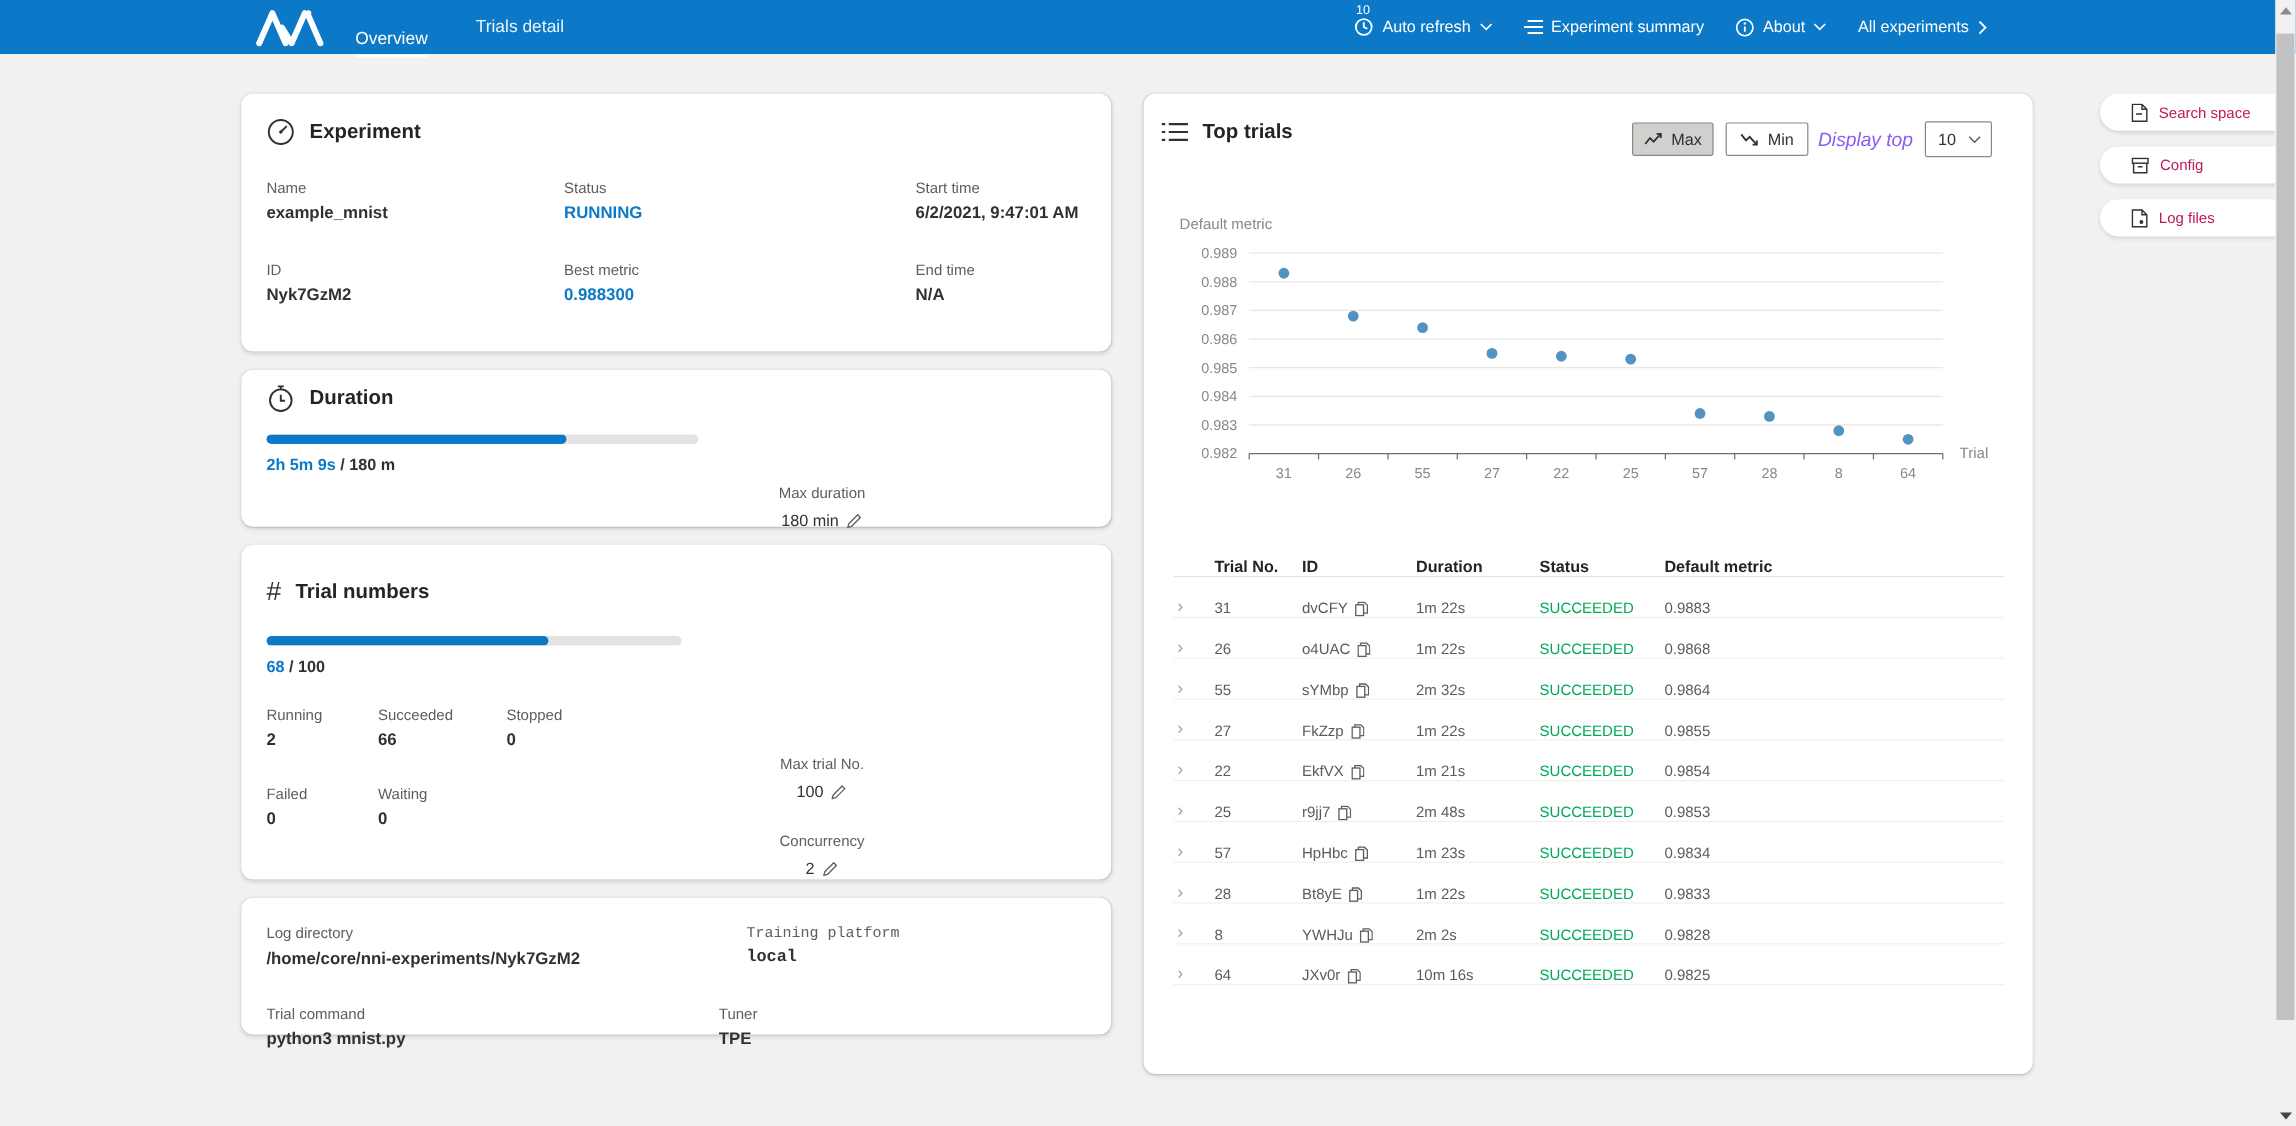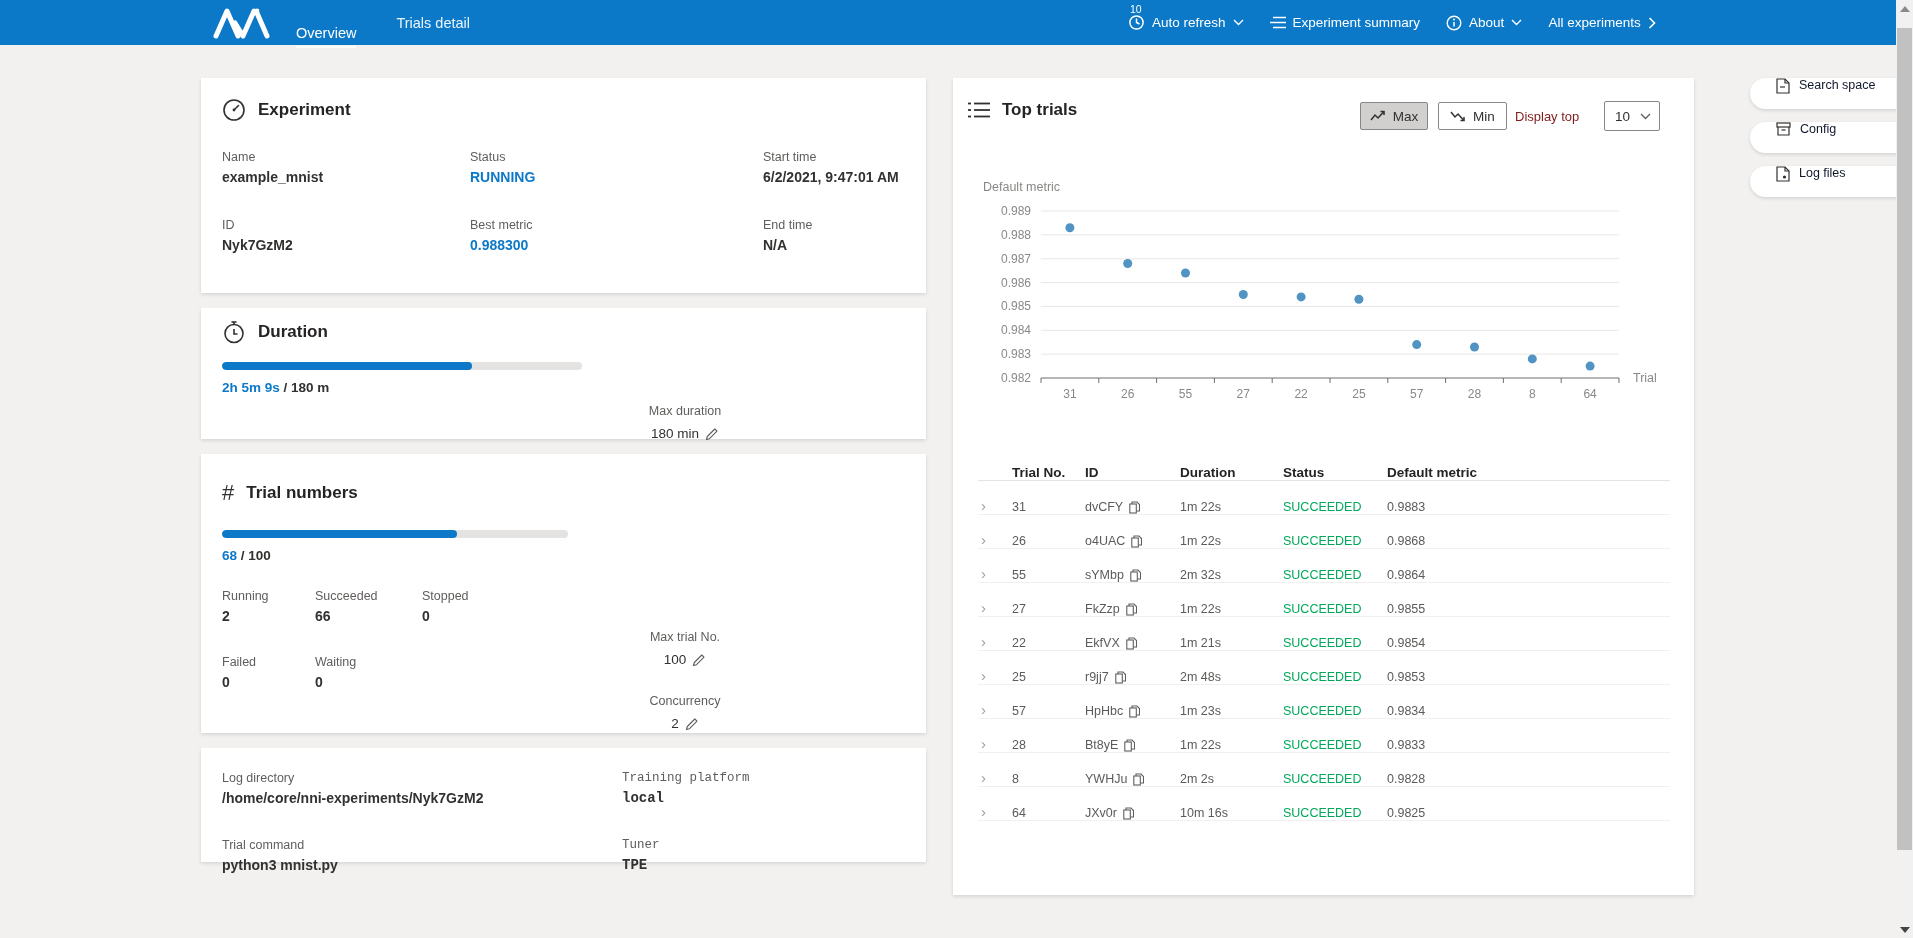--- a/index.html
+++ b/index.html
@@ -14,61 +14,61 @@
   .nav-logo{position:absolute;left:213px;top:7px;width:58px;height:32px;}
   .nav-tabs{position:absolute;left:296px;top:0;height:45px;display:flex;align-items:center;gap:40px;}
   .nav-tab{color:#eaf4fb;font-size:14.5px;cursor:pointer;position:relative;padding:4px 0;}
   .nav-tab.active{color:#fff;margin-top:20px;}
   .nav-tab.active::after{content:"";position:absolute;left:0;right:0;bottom:-3px;height:2px;background:#fff;}
   .nav-right{position:absolute;left:1128px;top:0;height:45px;display:flex;align-items:center;gap:26px;color:#fff;font-size:13.5px;}
   .nav-item{display:flex;align-items:center;gap:7px;cursor:pointer;position:relative;}
   .badge10{position:absolute;top:-11px;left:2px;font-size:10.5px;color:#fff;}
   .chev{display:inline-block;}
   
-  .card{position:absolute;background:#fff;border-radius:0;
+  .card{position:absolute;background:#fff;border-radius:10px;
         box-shadow:0 1.6px 3.6px rgba(0,0,0,.13),0 .3px .9px rgba(0,0,0,.11);}
   .card-title{position:absolute;display:flex;align-items:center;gap:12px;
               font-size:17px;font-weight:700;color:#252423;}
   .flabel{font-size:12.5px;color:#605e5c;margin-bottom:5px;}
   .fvalue{font-size:14px;font-weight:700;color:#323130;}
   .accent{color:#0b79c8;}
   .field{position:absolute;}
   
   .pbar{position:absolute;width:360px;height:8px;background:#e4e3e1;border-radius:5px;overflow:hidden;}
   .pbar .fill{height:100%;background:#0b79c8;border-radius:5px;}
   .ptext{position:absolute;font-size:13.5px;font-weight:700;color:#323130;}
   .editline{font-size:13.5px;color:#323130;display:flex;align-items:center;gap:6px;justify-content:center;}
   .editblock{position:absolute;text-align:center;margin-top:48px;}
   .editblock .flabel{margin-bottom:8px;}
   .pencil{cursor:pointer;}
   
   .btn{position:absolute;height:28px;display:flex;align-items:center;justify-content:center;gap:7px;
        font-size:13.5px;color:#323130;border:1px solid #8a8886;border-radius:2px;background:#fff;cursor:pointer;box-sizing:border-box;}
   .btn.selected{background:#d2d0ce;}
-  .display-top-label{position:absolute;font-size:13px;color:#7f1d1d;}
+  .display-top-label{position:absolute;font-size:16px;color:#8b5cf6;font-style:italic;}
   .select{position:absolute;width:56px;height:30px;border:1px solid #8a8886;border-radius:2px;background:#fff;
           display:flex;align-items:center;justify-content:space-between;padding:0 8px 0 10px;box-sizing:border-box;
           font-size:13.5px;color:#323130;cursor:pointer;}
   
   .ttable{position:absolute;left:25px;top:372px;width:692px;}
   .trow{display:flex;align-items:flex-end;height:33px;border-bottom:1px solid #f1f0ee;font-size:12.5px;color:#5c5b59;}
   .thead{height:30px;border-bottom:1px solid #e5e4e2;font-size:13.5px;font-weight:700;color:#252423;}
   .c-chev{width:34px;padding-left:3px;box-sizing:border-box;color:#a19f9d;font-size:15px;cursor:pointer;}
   .c-no{width:73px;}
   .c-id{width:95px;display:flex;align-items:center;gap:6px;}
   .c-dur{width:103px;}
   .c-status{width:104px;}
   .c-metric{width:283px;}
   .green{color:#00a85a;}
   .copy-ic{cursor:pointer;display:inline-flex;}
   
   .pill{position:absolute;left:1750px;width:147px;height:31px;background:#fff;
         border-radius:17px 0 0 17px;box-shadow:0 1.6px 3.6px rgba(0,0,0,.13);
-        display:flex;align-items:flex-start;gap:9px;padding-left:26px;box-sizing:border-box;
-        font-size:12.5px;color:#0f172a;cursor:pointer;}
+        display:flex;align-items:center;gap:9px;padding-left:26px;box-sizing:border-box;
+        font-size:12.5px;color:#be185d;cursor:pointer;}
   
   .sbar{position:absolute;right:0;top:0;width:17px;height:938px;background:#f1f1f1;}
   .sthumb{position:absolute;left:1px;top:28px;width:15px;height:822px;background:#c1c1c1;cursor:pointer;}
   .sarrow{position:absolute;left:4px;width:0;height:0;cursor:pointer;}
   .sarrow.up{top:6px;border-left:5px solid transparent;border-right:5px solid transparent;border-bottom:6px solid #8a8a8a;}
   .sarrow.down{bottom:5px;border-left:5px solid transparent;border-right:5px solid transparent;border-top:6px solid #444;}
   svg{display:block;}
   text{font-family:"Liberation Sans",sans-serif;}
 </style>
 </head>
@@ -246,21 +246,21 @@
     <div class="fvalue">/home/core/nni-experiments/Nyk7GzM2</div>
   </div>
   <div class="field" style="left:421px;top:23px;font-family:Liberation Mono, monospace;">
     <div class="flabel">Training platform</div>
     <div class="fvalue">local</div>
   </div>
   <div class="field" style="left:21px;top:90px;">
     <div class="flabel">Trial command</div>
     <div class="fvalue">python3 mnist.py</div>
   </div>
-  <div class="field" style="left:421px;top:90px;font-family:Liberation Mono, monospace;">
+  <div class="field" style="left:398px;top:90px;">
     <div class="flabel">Tuner</div>
     <div class="fvalue">TPE</div>
   </div>
 </div>
 
 <div class="card" style="left:953px;top:78px;width:741px;height:817px;">
   <div class="card-title" style="left:15px;top:22px;">
     <svg width="22" height="18" viewBox="0 0 22 18">
       <line x1="6" y1="2.5" x2="22" y2="2.5" stroke="#323130" stroke-width="1.8"></line>
       <line x1="6" y1="9" x2="22" y2="9" stroke="#323130" stroke-width="1.8"></line>

